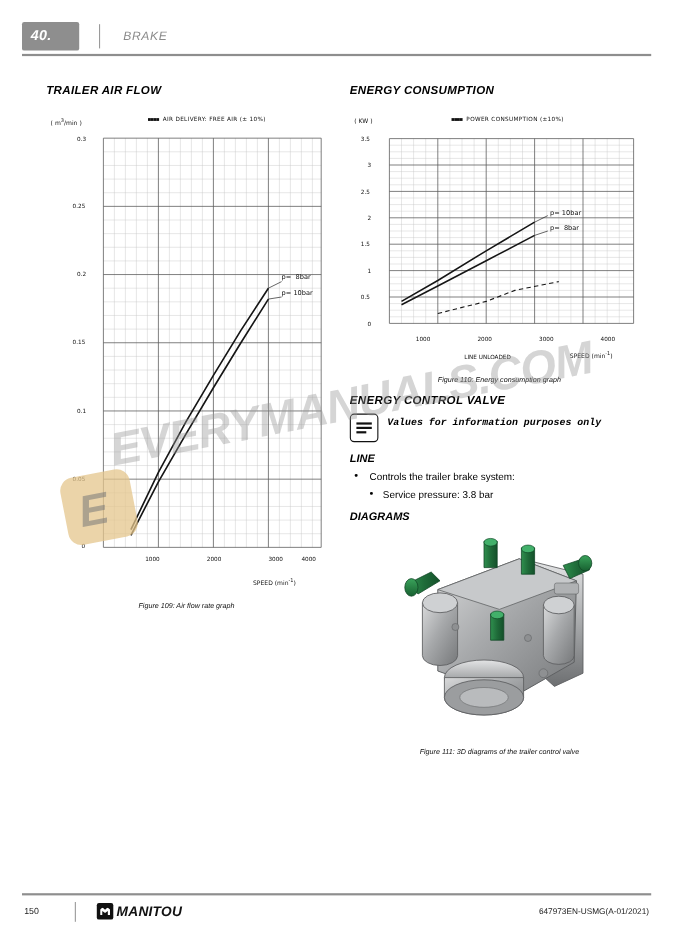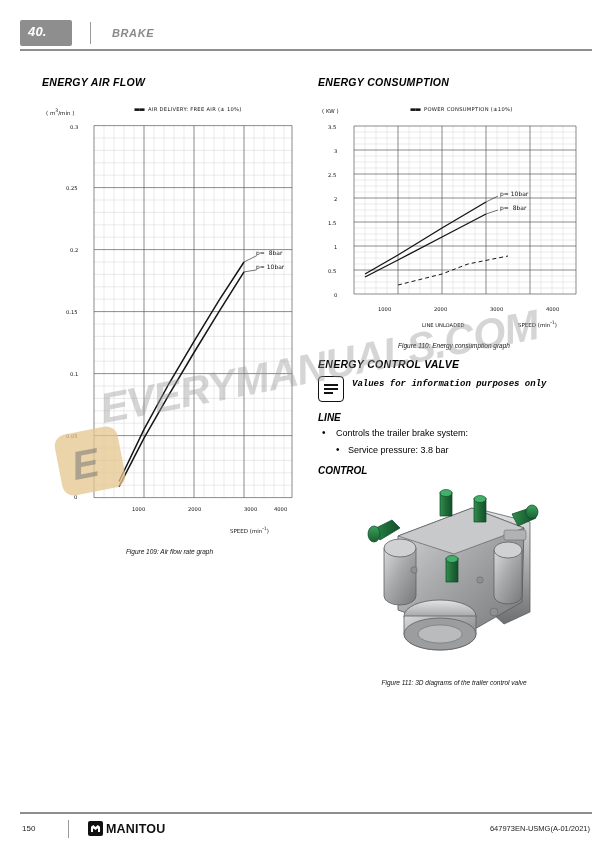--- a/index.html
+++ b/index.html
@@ -58,21 +58,21 @@
     width: 1px;
     height: 22px;
     background: #9a9a9a;
   }
   .header-title {
     position: absolute;
     left: 92px;
     top: 7px;
     font-size: 11px;
     font-style: italic;
-    font-weight: bold;
+    font-weight: normal;
     color: #8a8a8a;
     letter-spacing: .6px;
   }
   .header-rule {
     position: absolute;
     left: 0;
     top: 29px;
     width: 572px;
     height: 2px;
     background: #8e8e8e;
@@ -307,20 +307,21 @@
     content: "";
     position: absolute;
     left: 3px; top: 4px;
     width: 9px; height: 7px;
     background: #fff;
     clip-path: polygon(0 100%, 0 25%, 25% 0, 50% 30%, 75% 0, 100% 25%, 100% 100%, 78% 100%, 78% 45%, 50% 70%, 22% 45%, 22% 100%);
   }
   .logo-text {
     font-size: 12.5px;
     font-weight: bold;
+    font-style: italic;
     letter-spacing: .2px;
     color: #111;
   }
   .footer-ref {
     position: absolute;
     right: 2px;
     top: 12px;
     font-size: 7.5px;
     color: #222;
   }
@@ -333,21 +334,21 @@
   <div class="header">
     <div class="header-tab"></div>
     <div class="header-tab-label">40.</div>
     <div class="header-sep"></div>
     <div class="header-title">BRAKE</div>
     <div class="header-rule"></div>
   </div>
 
   <div class="col-left">
 
-    <div class="sec-title">ENERGY AIR FLOW</div>
+    <div class="sec-title">TRAILER AIR FLOW</div>
 
     <div class="graph-box" style="height:430px;">
 
       <div class="axis-unit" style="left:4px; top:14px;">( m<sup>3</sup>/min )</div>
 
       <div class="legend" style="left:92px; top:12px;">
         <span style="letter-spacing:-1px;">▪▪▪▪</span>&nbsp; AIR DELIVERY: FREE AIR (± 10%)
       </div>
 
       <div class="tick" style="left:28px; top:30px;">0.3</div>
@@ -553,21 +554,21 @@
         <div class="note-text">Values for information purposes only</div>
       </div>
 
       <div class="sub-title">LINE</div>
 
       <ul class="bullets">
         <li>Controls the trailer brake system:</li>
         <li class="indented">Service pressure: 3.8 bar</li>
       </ul>
 
-      <div class="sub-title" style="margin-top:8px;">CONTROL</div>
+      <div class="sub-title" style="margin-top:8px;">DIAGRAMS</div>
 
       <div class="valve-wrap">
         <svg width="200" height="185" viewBox="0 0 200 185">
           <defs>
             <linearGradient id="mtl" x1="0" y1="0" x2="1" y2="1">
               <stop offset="0%" stop-color="#d9dadb"></stop>
               <stop offset="45%" stop-color="#a7a9ab"></stop>
               <stop offset="100%" stop-color="#76787a"></stop>
             </linearGradient>
             <linearGradient id="mtl2" x1="0" y1="0" x2="0" y2="1">

